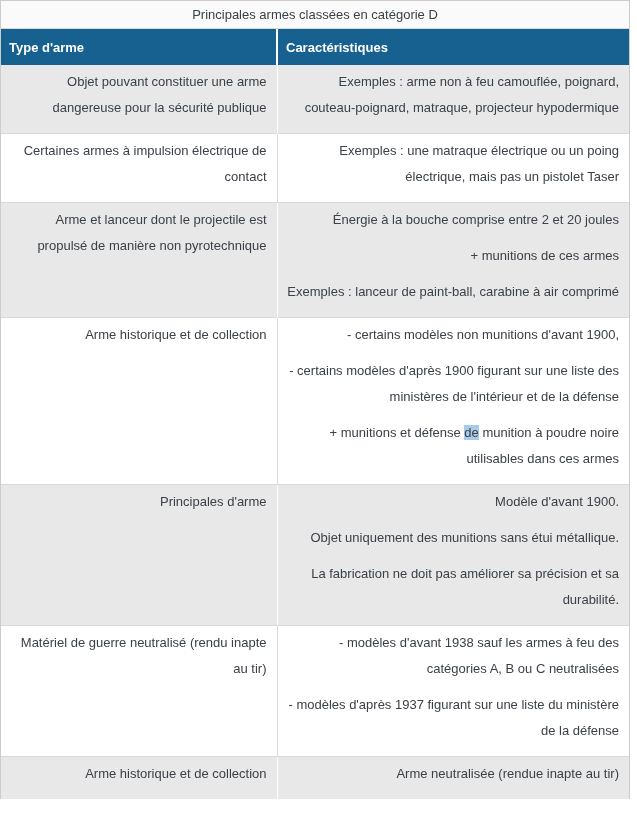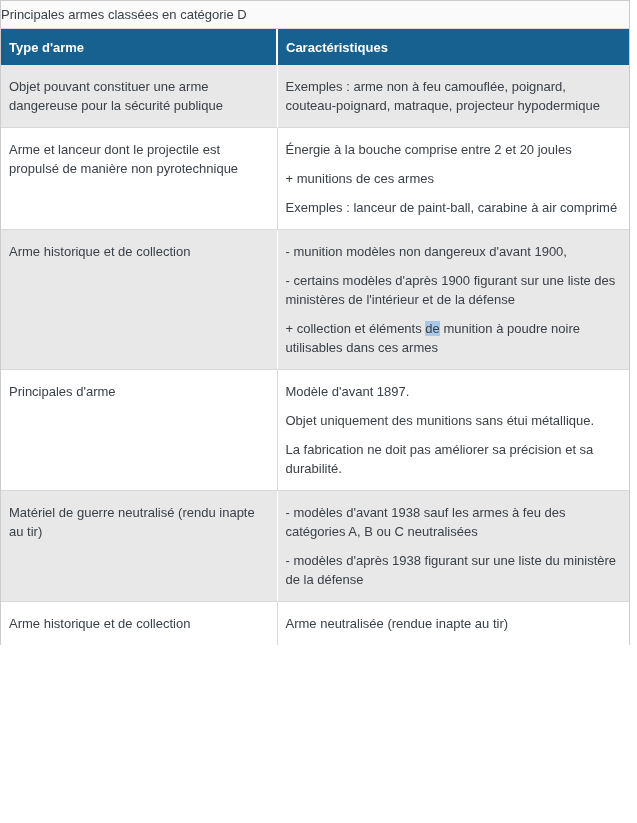--- a/index.html
+++ b/index.html
@@ -22,20 +22,21 @@
   }
   .table-wrap{
     width:630px;
     border:1px solid var(--border);
     border-bottom:none;
     box-sizing:border-box;
     background:#fff;
   }
   .caption{
     height:27px;line-height:27px;
+    text-align:center;
     font-size:13px;
     color:var(--text);
     background:var(--caption-bg);
     border-bottom:1px solid var(--row-border);
   }
   table{
     width:100%;
     border-collapse:collapse;
     table-layout:fixed;
   }
@@ -46,22 +47,23 @@
     font-size:13px;
     font-weight:bold;
     text-align:left;
     padding:10px 10px 10px 8px;
     height:16px;
   }
   th:first-child{border-right:2px solid #ffffff;}
   td{
     vertical-align:top;
     font-size:13px;
-    line-height:19px;
-    padding:12px 10px 12px 8px;
+    line-height:26px;
+    padding:4px 10px 12px 8px;
+    text-align:right;
   }
   tbody td{border-top:1px solid var(--row-border);}
   tbody tr:first-child td{border-top:none;}
   tbody tr:nth-child(odd) td{background:var(--row-alt-bg);}
   tbody tr:nth-child(even) td{background:var(--row-bg);}
   tbody tr:nth-child(odd) td:first-child{border-right:1px solid #ffffff;}
   tbody tr:nth-child(even) td:first-child{border-right:1px solid var(--row-border);}
   td p{margin:0;}
   td p + p{margin-top:10px;}
   .selected{background:var(--selection-highlight);}
@@ -86,55 +88,63 @@
         <tr>
           <td>
             <p><span>Objet pouvant constituer une arme dangereuse pour la sécurité publique</span></p>
           </td>
           <td>
             <p><span>Exemples : arme non à feu camouflée, poignard, couteau-poignard, matraque, projecteur hypodermique</span></p>
           </td>
         </tr>
         <tr>
           <td>
+            <p><span>Certaines armes à impulsion électrique de contact</span></p>
+          </td>
+          <td>
+            <p><span>Exemples : une matraque électrique ou un poing électrique, mais pas un pistolet Taser</span></p>
+          </td>
+        </tr>
+        <tr>
+          <td>
             <p><span>Arme et lanceur dont le projectile est propulsé de manière non pyrotechnique</span></p>
           </td>
           <td>
             <p><span>Énergie à la bouche comprise entre 2 et 20 joules</span></p>
             <p><span>+ munitions de ces armes</span></p>
             <p><span>Exemples : lanceur de paint-ball, carabine à air comprimé</span></p>
           </td>
         </tr>
         <tr>
           <td>
             <p><span>Arme historique et de collection</span></p>
           </td>
           <td>
-            <p><span>- munition modèles non dangereux d'avant 1900,</span></p>
+            <p><span>- certains modèles non munitions d'avant 1900,</span></p>
             <p><span>- certains modèles d'après 1900 figurant sur une liste des ministères de l'intérieur et de la défense</span></p>
-            <p><span>+ collection et éléments </span><span class="selected">de</span><span> munition à poudre noire utilisables dans ces armes</span></p>
+            <p><span>+ munitions et défense </span><span class="selected">de</span><span> munition à poudre noire utilisables dans ces armes</span></p>
           </td>
         </tr>
         <tr>
           <td>
             <p><span>Principales d'arme</span></p>
           </td>
           <td>
-            <p><span>Modèle d'avant 1897.</span></p>
+            <p><span>Modèle d'avant 1900.</span></p>
             <p><span>Objet uniquement des munitions sans étui métallique.</span></p>
             <p><span>La fabrication ne doit pas améliorer sa précision et sa durabilité.</span></p>
           </td>
         </tr>
         <tr>
           <td>
             <p><span>Matériel de guerre neutralisé (rendu inapte au tir)</span></p>
           </td>
           <td>
             <p><span>- modèles d'avant 1938 sauf les armes à feu des catégories A, B ou C neutralisées</span></p>
-            <p><span>- modèles d'après 1938 figurant sur une liste du ministère de la défense</span></p>
+            <p><span>- modèles d'après 1937 figurant sur une liste du ministère de la défense</span></p>
           </td>
         </tr>
         <tr>
           <td>
             <p><span>Arme historique et de collection</span></p>
           </td>
           <td>
             <p><span>Arme neutralisée (rendue inapte au tir)</span></p>
           </td>
         </tr>

